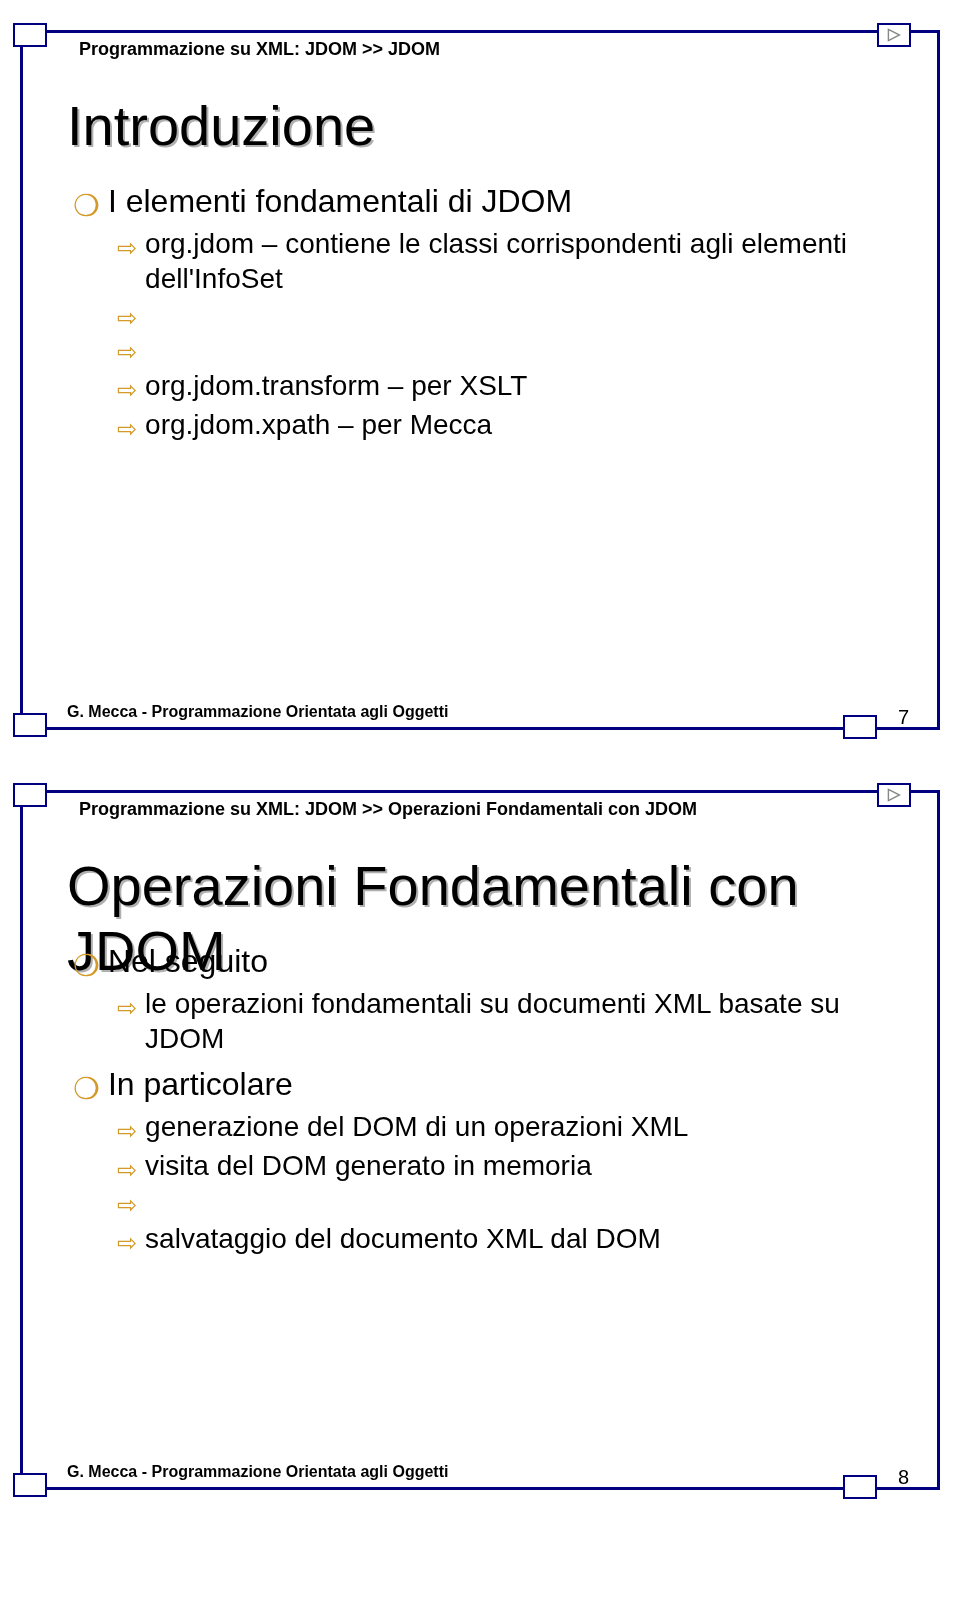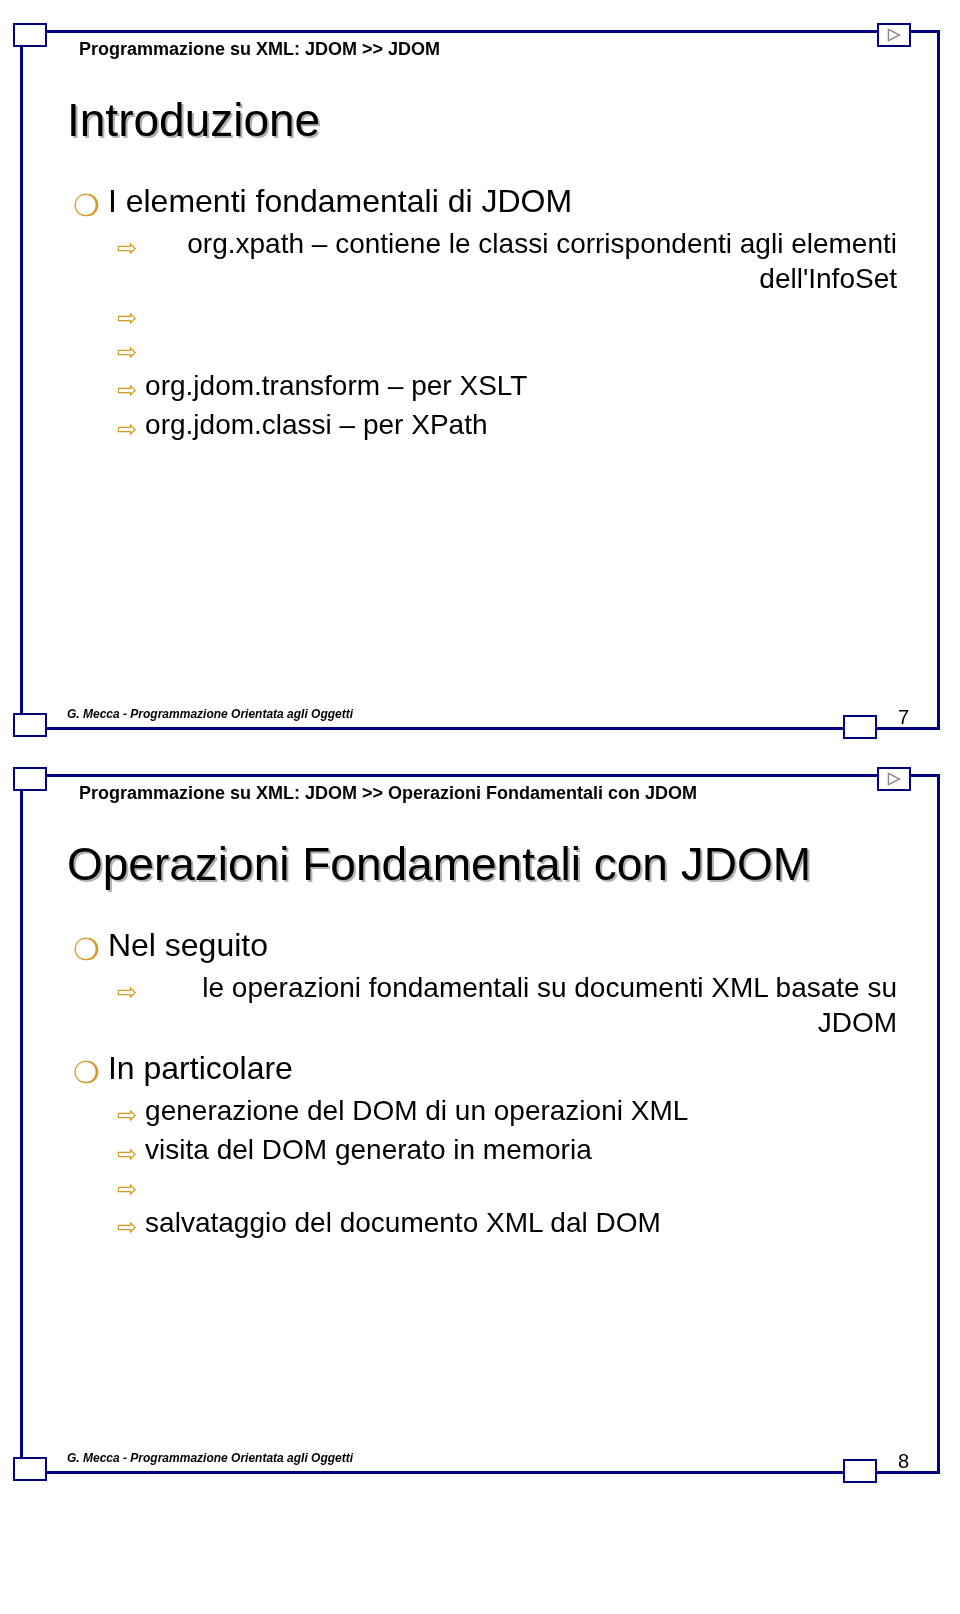--- a/index.html
+++ b/index.html
@@ -6,23 +6,22 @@
   body {
     background: #ffffff;
     font-family: Arial, Helvetica, sans-serif;
     width: 960px;
     margin: 0 auto;
   }
   .slide {
     position: relative;
     width: 920px;
     height: 700px;
-    margin: 30px auto 44px;
+    margin: 30px auto 60px;
     border: 3px solid #000080;
-    text-align: right;
   }
   .conn-top-left {
     position: absolute;
     top: -10px; left: -10px;
     width: 34px; height: 24px;
     background: #fff;
     border: 2px solid #000080;
   }
   .conn-top-right {
     position: absolute;
@@ -52,21 +51,21 @@
     top: 6px;
     left: 56px;
     font-size: 18px;
     font-weight: bold;
     color: #000;
   }
   .title {
     position: absolute;
     top: 60px;
     left: 44px;
-    font-size: 46px;
+    font-size: 56px;
     color: #000;
     text-shadow: 2px 2px 0 #b0b0b0;
     font-family: "Comic Sans MS", "Comic Sans", cursive, sans-serif;
     font-weight: normal;
   }
   .content {
     position: absolute;
     top: 150px;
     left: 50px;
     right: 40px;
@@ -100,24 +99,23 @@
     color: #d39a2a;
     font-size: 24px;
     flex-shrink: 0;
     position: relative;
     top: 3px;
   }
   .footer {
     position: absolute;
     bottom: 6px;
     left: 44px;
-    font-size: 12px;
+    font-size: 16px;
     font-weight: bold;
     color: #000;
-    font-style: italic;
   }
   .pagenum {
     position: absolute;
     bottom: -2px;
     right: 28px;
     font-size: 20px;
     color: #000;
   }
 </style>
 </head>
@@ -136,35 +134,35 @@
   <div class="breadcrumb">Programmazione su XML: JDOM &gt;&gt; JDOM</div>
   <div class="title">Introduzione</div>
 
   <div class="content">
     <div class="level1">
       <span class="bullet">❍</span>
       <span>I elementi fondamentali di JDOM</span>
     </div>
     <div class="level2">
       <span class="arrow">⇨</span>
-      <span>org.xpath – contiene le classi corrispondenti agli elementi dell'InfoSet</span>
+      <span>org.jdom – contiene le classi corrispondenti agli elementi dell'InfoSet</span>
     </div>
     <div class="level2">
       <span class="arrow">⇨</span>
     </div>
     <div class="level2">
       <span class="arrow">⇨</span>
     </div>
     <div class="level2">
       <span class="arrow">⇨</span>
       <span>org.jdom.transform – per XSLT</span>
     </div>
     <div class="level2">
       <span class="arrow">⇨</span>
-      <span>org.jdom.classi – per XPath</span>
+      <span>org.jdom.xpath – per Mecca</span>
     </div>
   </div>
 
   <div class="footer">G. Mecca - Programmazione Orientata agli Oggetti</div>
   <div class="pagenum">7</div>
 </div>
 
 <div class="slide">
   <div class="conn-top-left"></div>
   <div class="conn-top-right">

